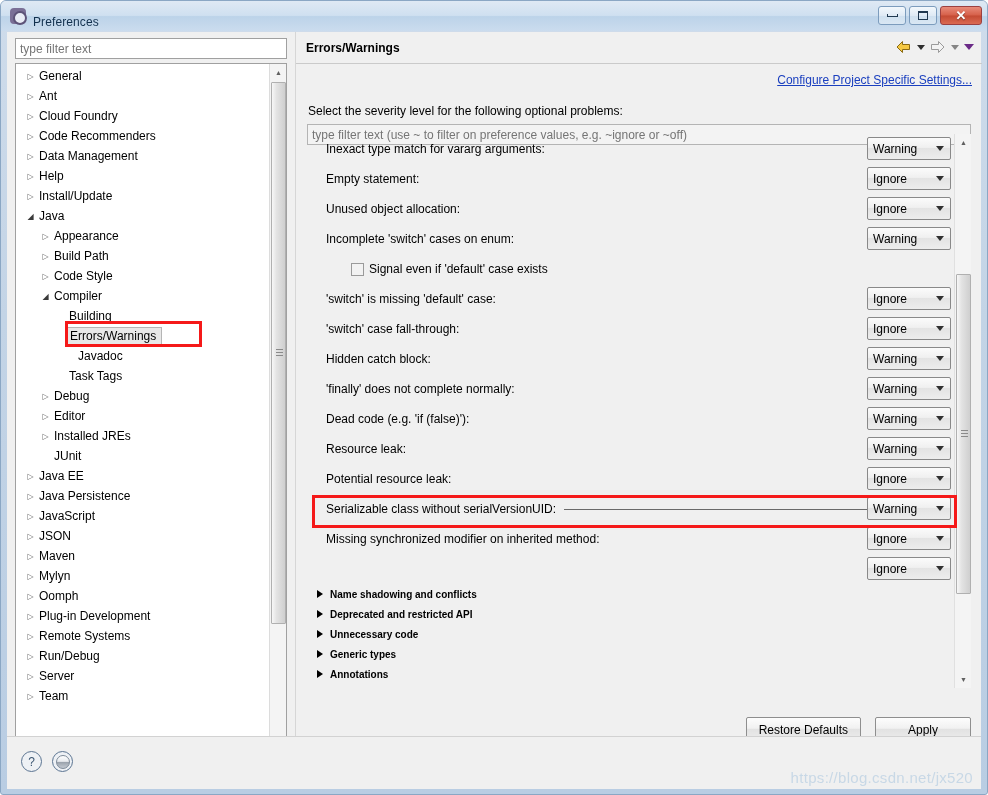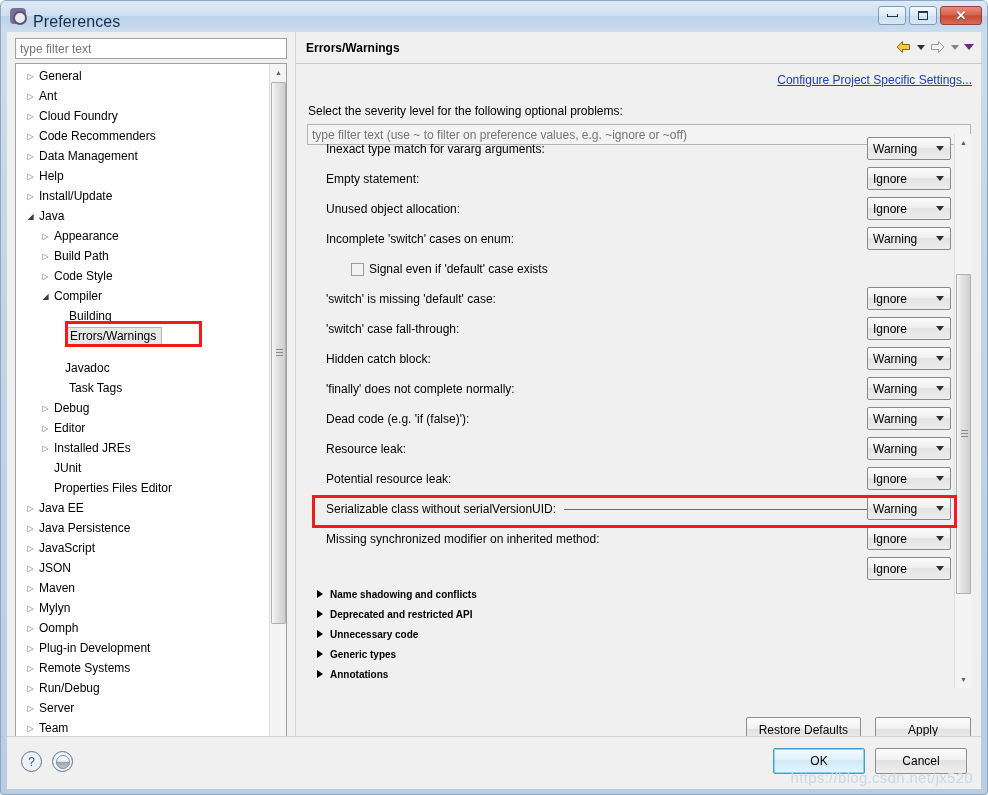--- a/index.html
+++ b/index.html
@@ -36,21 +36,21 @@
   #app-icon .cog {
     position: absolute; left: 0; top: 0; width: 16px; height: 16px;
     background: #7a6f96; border-radius: 4px;
   }
   #app-icon .cog:before {
     content: ""; position: absolute; left: 3px; top: 3px;
     width: 10px; height: 10px; border-radius: 50%;
     background: #e9ecf5; border: 2px solid #5d5378;
   }
   #title-text {
-    font-size: 16px; color: #12304e; letter-spacing: .1px; margin-top: 12px;
+    font-size: 12px; color: #12304e; letter-spacing: .1px; margin-top: 12px;
   }
   #winbtns {
     position: absolute; right: 5px; top: 5px;
     display: flex; gap: 3px;
   }
   .winbtn {
     width: 28px; height: 19px; border-radius: 3px;
     border: 1px solid #7c9cbd;
     background: linear-gradient(to bottom, #f2f7fb 0%, #dce9f4 50%, #cادdeef 51%, #d6e5f2 100%);
     background: linear-gradient(to bottom, #f3f8fc 0%, #dfeaf5 50%, #cfe0ef 51%, #d9e7f3 100%);
@@ -383,21 +383,21 @@
               <span class="lbl">Compiler</span>
             </div>
             <div class="tnode" style="padding-left: 38px;">
               <span class="arrow">&nbsp;</span>
               <span class="lbl">Building</span>
             </div>
             <div class="tnode sel" style="padding-left: 38px;">
               <span class="arrow">&nbsp;</span>
               <span class="lbl">Errors/Warnings</span>
             </div>
-            <div class="tnode" style="padding-left: 34px; margin-top: 12px;">
+            <div class="tnode" style="padding-left: 47px;">
               <span class="arrow">&nbsp;</span>
               <span class="lbl">Javadoc</span>
             </div>
             <div class="tnode" style="padding-left: 38px;">
               <span class="arrow">&nbsp;</span>
               <span class="lbl">Task Tags</span>
             </div>
             <div class="tnode" style="padding-left: 23px;">
               <span class="arrow">▷</span>
               <span class="lbl">Debug</span>
@@ -406,24 +406,20 @@
               <span class="arrow">▷</span>
               <span class="lbl">Editor</span>
             </div>
             <div class="tnode" style="padding-left: 23px;">
               <span class="arrow">▷</span>
               <span class="lbl">Installed JREs</span>
             </div>
             <div class="tnode" style="padding-left: 23px;">
               <span class="arrow">&nbsp;</span>
               <span class="lbl">JUnit</span>
-            </div>
-            <div class="tnode" style="padding-left: 23px;">
-              <span class="arrow">&nbsp;</span>
-              <span class="lbl">Properties Files Editor</span>
             </div>
             <div class="tnode" style="padding-left: 8px;">
               <span class="arrow">▷</span>
               <span class="lbl">Java EE</span>
             </div>
             <div class="tnode" style="padding-left: 8px;">
               <span class="arrow">▷</span>
               <span class="lbl">Java Persistence</span>
             </div>
             <div class="tnode" style="padding-left: 8px;">
@@ -664,23 +660,19 @@
         <div class="gbtn">Apply</div>
       </div>
     </div>
   </div>
 
   <div id="footer">
     <div id="footer-icons">
       <div class="cicon">?</div>
       <div class="cicon solid"></div>
     </div>
-    <div id="footer-btns">
-      <div class="fbtn primary">OK</div>
-      <div class="fbtn">Cancel</div>
-    </div>
     <div id="watermark">https://blog.csdn.net/jx520</div>
   </div>
 
   <div class="redbox" style="left:64px; top:320px; width:137px; height:26px;"></div>
   <div class="redbox" style="left:311px; top:494px; width:645px; height:33px;"></div>
 
 </div>
 
 </body></html>

